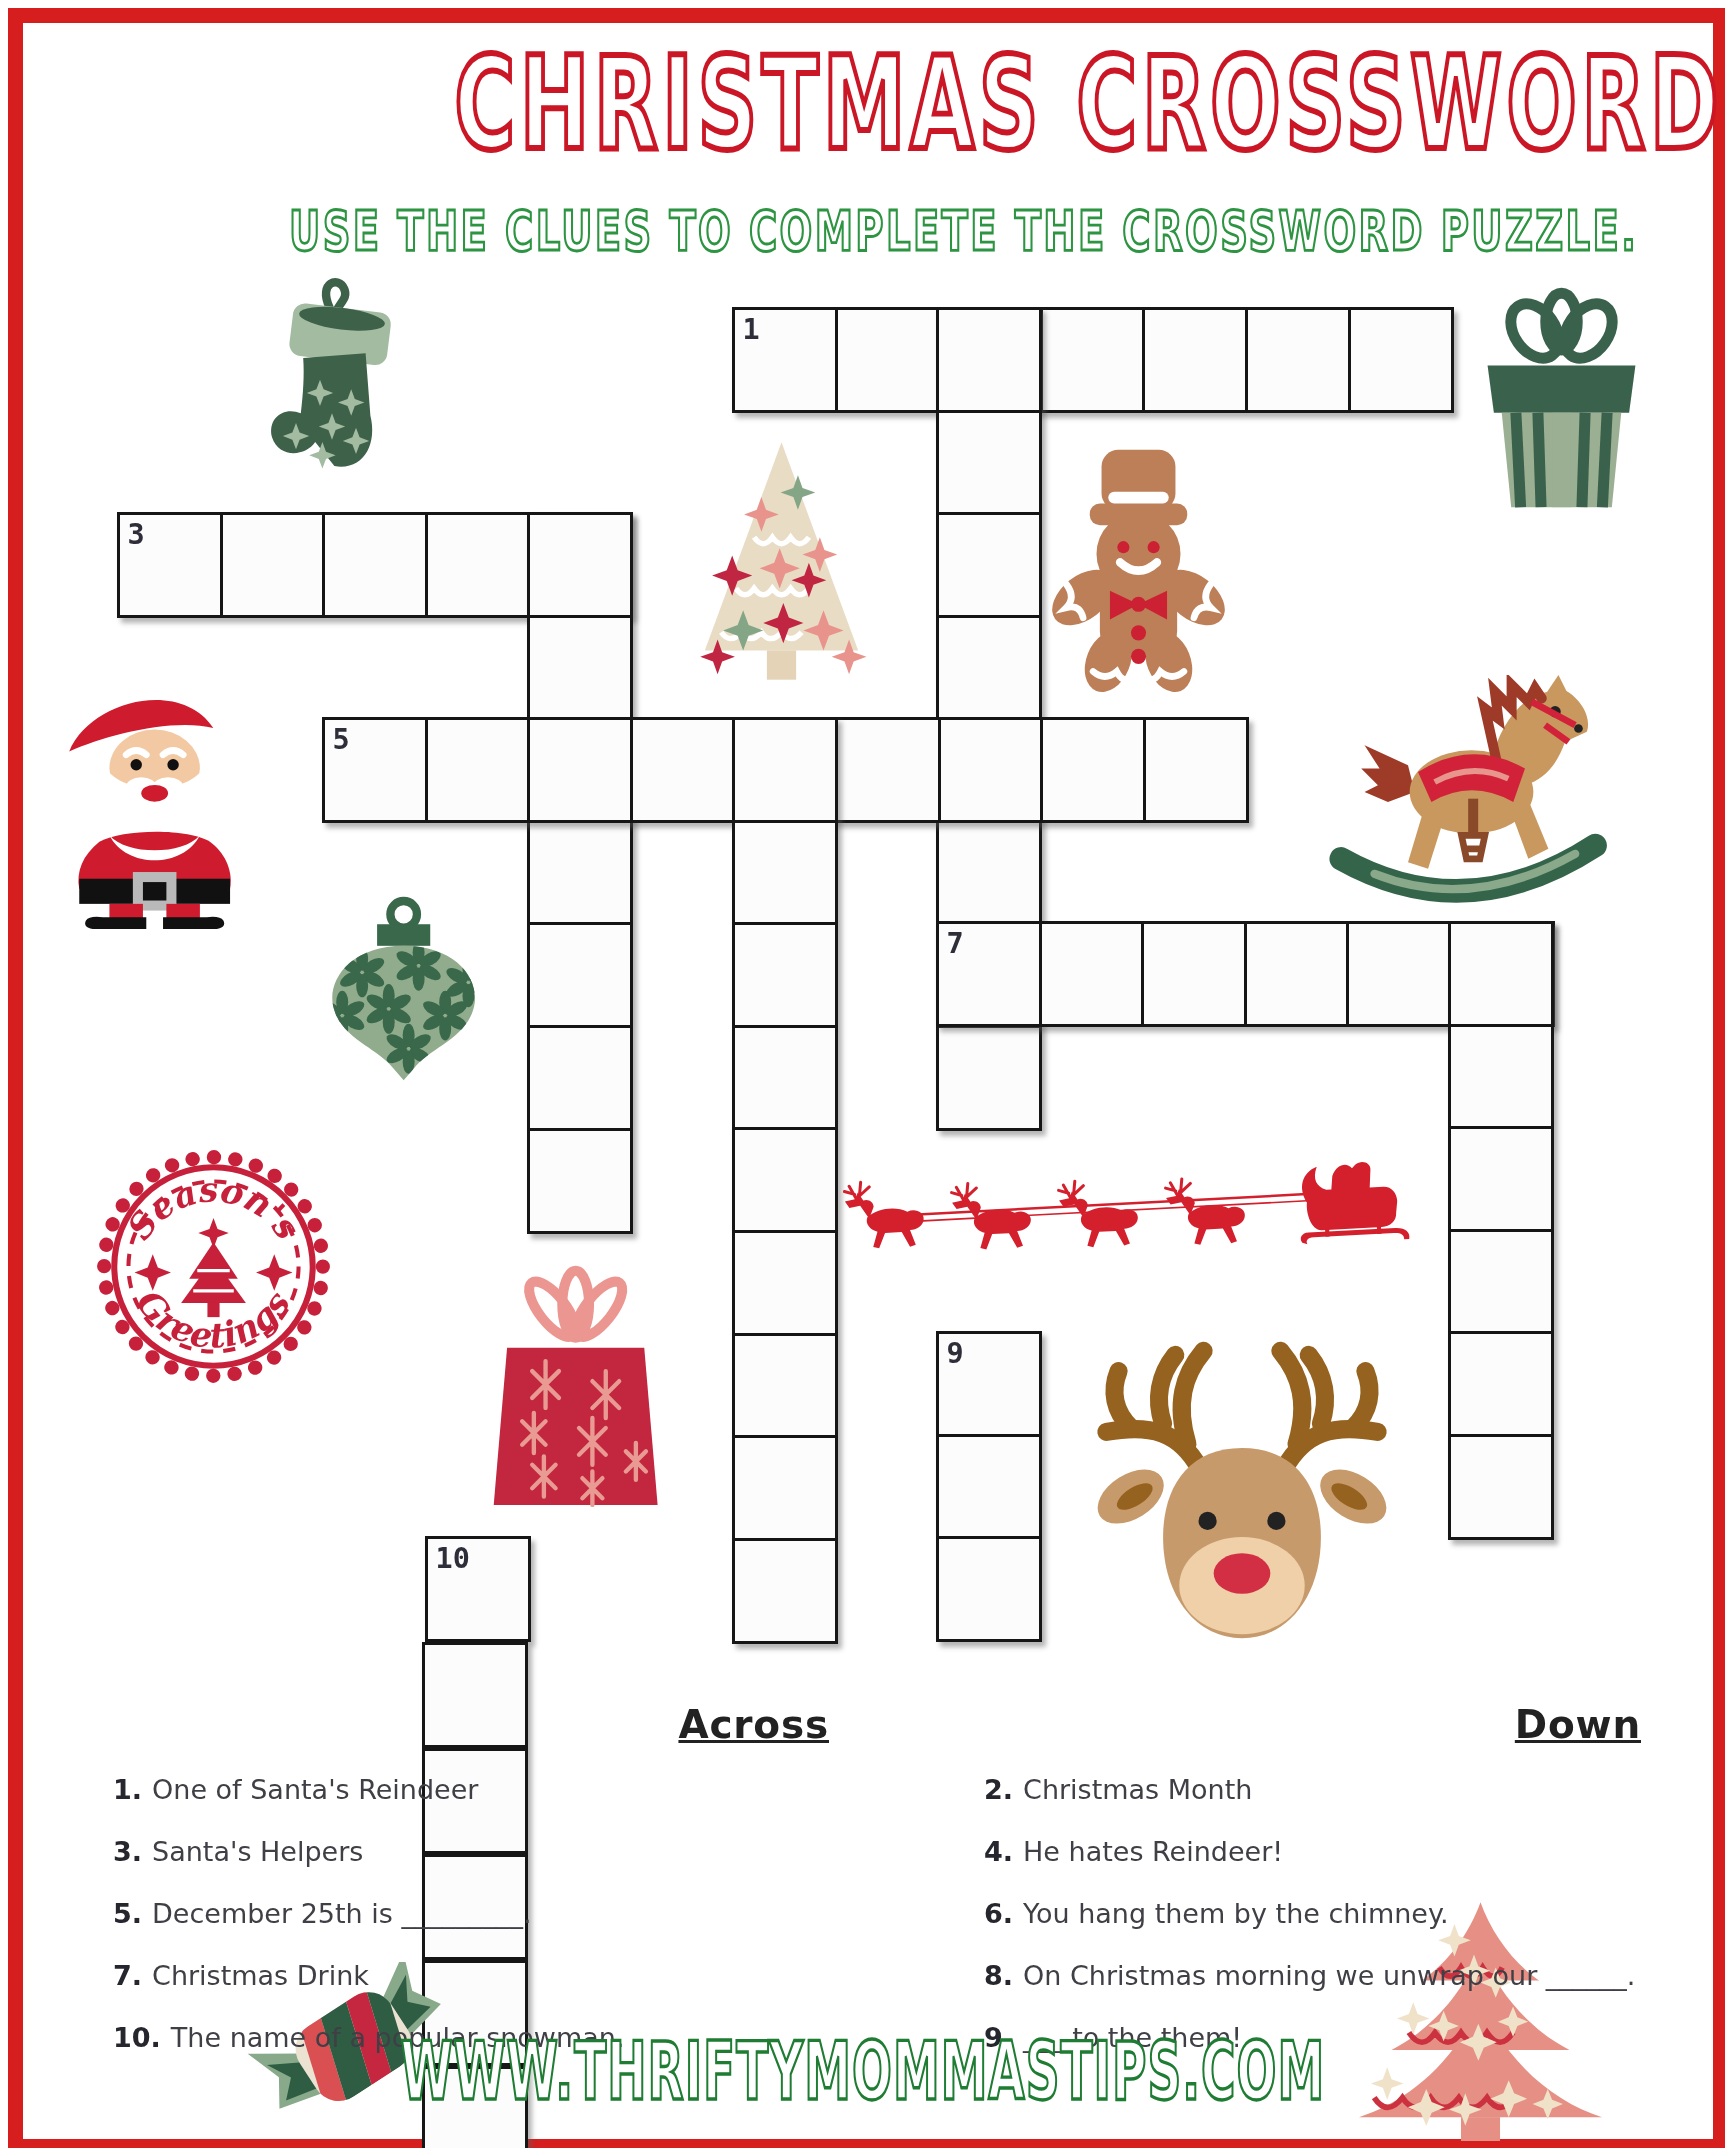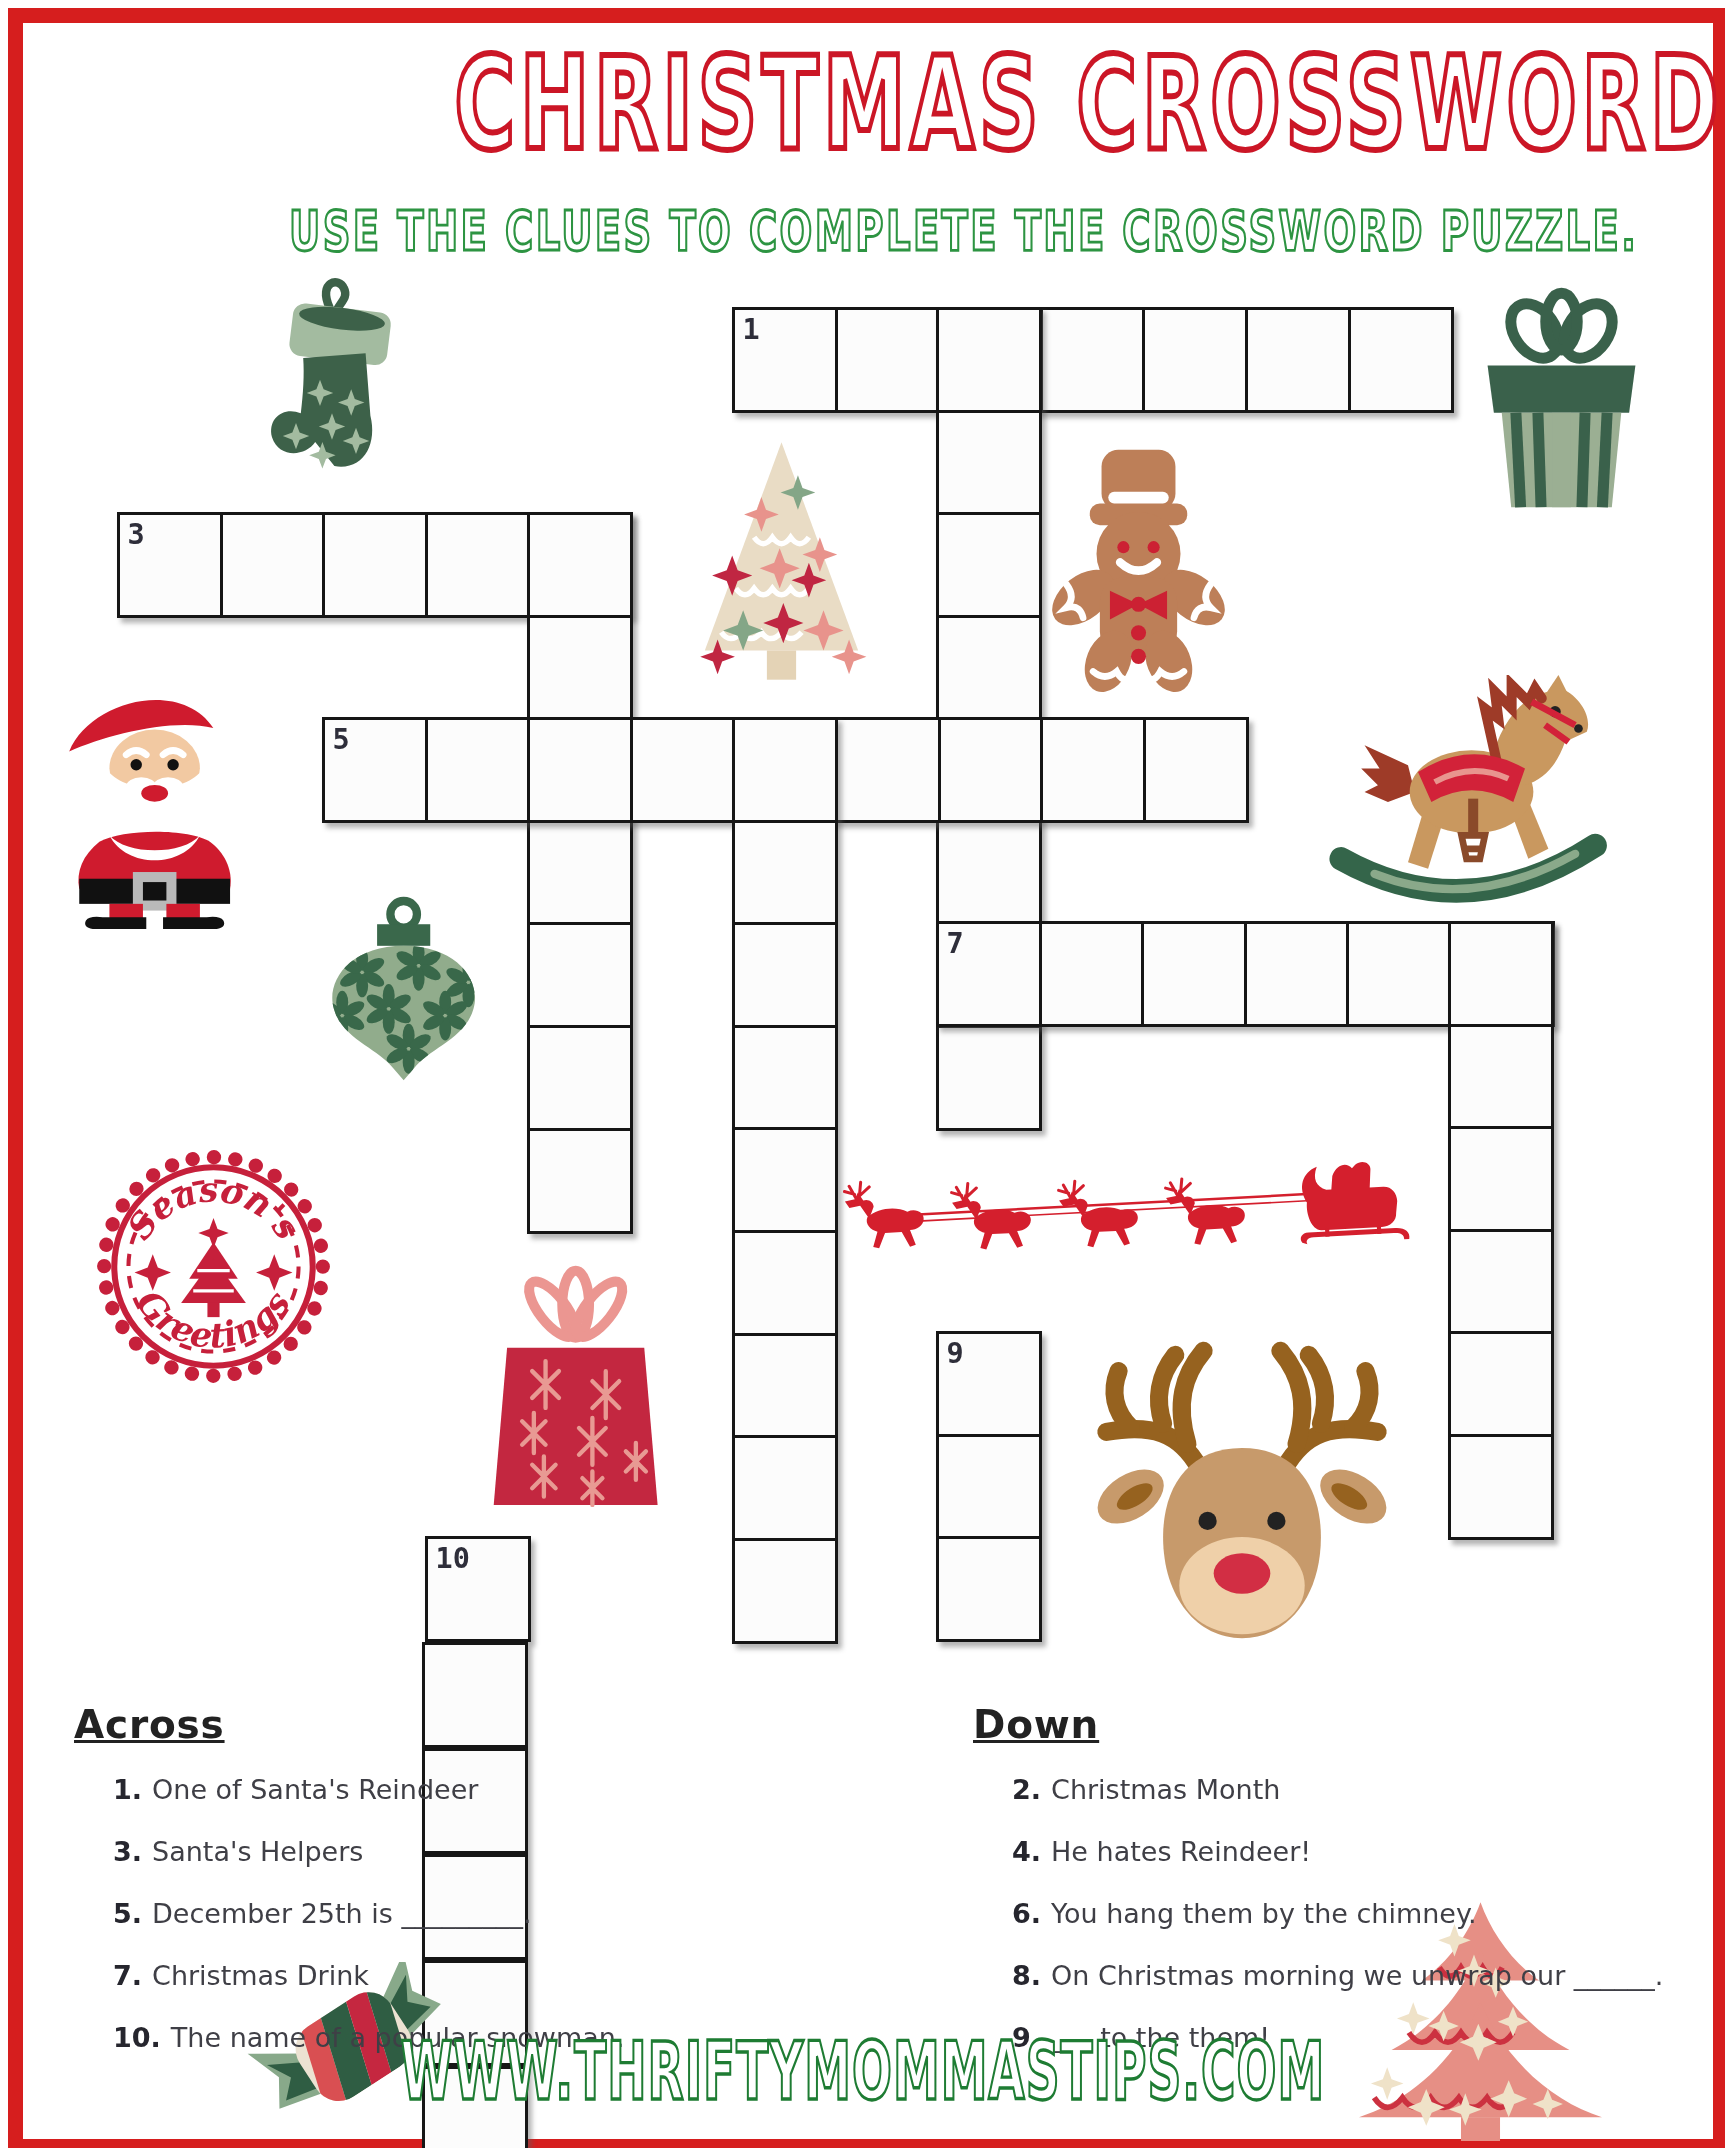--- a/index.html
+++ b/index.html
@@ -29,21 +29,21 @@
   .cell{box-sizing:border-box;width:106px;height:106px;border:3.4px solid #161616;
         background:#fcfcfc;position:relative;flex:0 0 auto;}
   .word.across .cell + .cell{margin-left:-3.4px;}
   .word.down .cell + .cell{margin-top:-3.4px;}
   .cellnum{position:absolute;left:7.6px;top:3.4px;
         font-family:"DejaVu Sans Mono","Liberation Mono",monospace;
         font-weight:bold;font-size:28.5px;color:#2e2e3a;}
   
   .clue-block{position:absolute;color:#3f3f46;}
   .clue-heading{font-size:39px;font-weight:bold;color:#222222;
-        text-decoration:underline;letter-spacing:0.8px;}
+        text-decoration:underline;letter-spacing:0.8px;text-align:right;}
   .clue-list{margin-top:11.7px;padding-left:39px;}
   .clue{font-size:27px;line-height:62px;}
   .clue .num{font-weight:bold;color:#26262e;margin-right:10px;}
   svg{display:block;}
 </style>
 </head>
 <body>
 
 <div class="frame"></div>
 
@@ -490,21 +490,21 @@
 <div class="clue-block" style="left:74px;top:1702px;width:755px;">
   <div class="clue-heading">Across</div>
   <div class="clue-list">
       <div class="clue"><span class="num">1.</span><span>One of Santa's Reindeer</span></div>
       <div class="clue"><span class="num">3.</span><span>Santa's Helpers</span></div>
       <div class="clue"><span class="num">5.</span><span>December 25th is _________.</span></div>
       <div class="clue"><span class="num">7.</span><span>Christmas Drink</span></div>
       <div class="clue"><span class="num">10.</span><span>The name of a popular snowman.</span></div>
     </div>
 </div>
-<div class="clue-block" style="left:945px;top:1702px;width:696px;margin-left:28px;">
+<div class="clue-block" style="left:945px;top:1702px;width:696px;">
   <div class="clue-heading">Down</div>
   <div class="clue-list">
       <div class="clue"><span class="num">2.</span><span>Christmas Month</span></div>
       <div class="clue"><span class="num">4.</span><span>He hates Reindeer!</span></div>
       <div class="clue"><span class="num">6.</span><span>You hang them by the chimney.</span></div>
       <div class="clue"><span class="num">8.</span><span>On Christmas morning we unwrap our ______.</span></div>
       <div class="clue"><span class="num">9.</span><span>___ to the them!</span></div>
     </div>
 </div>
 

